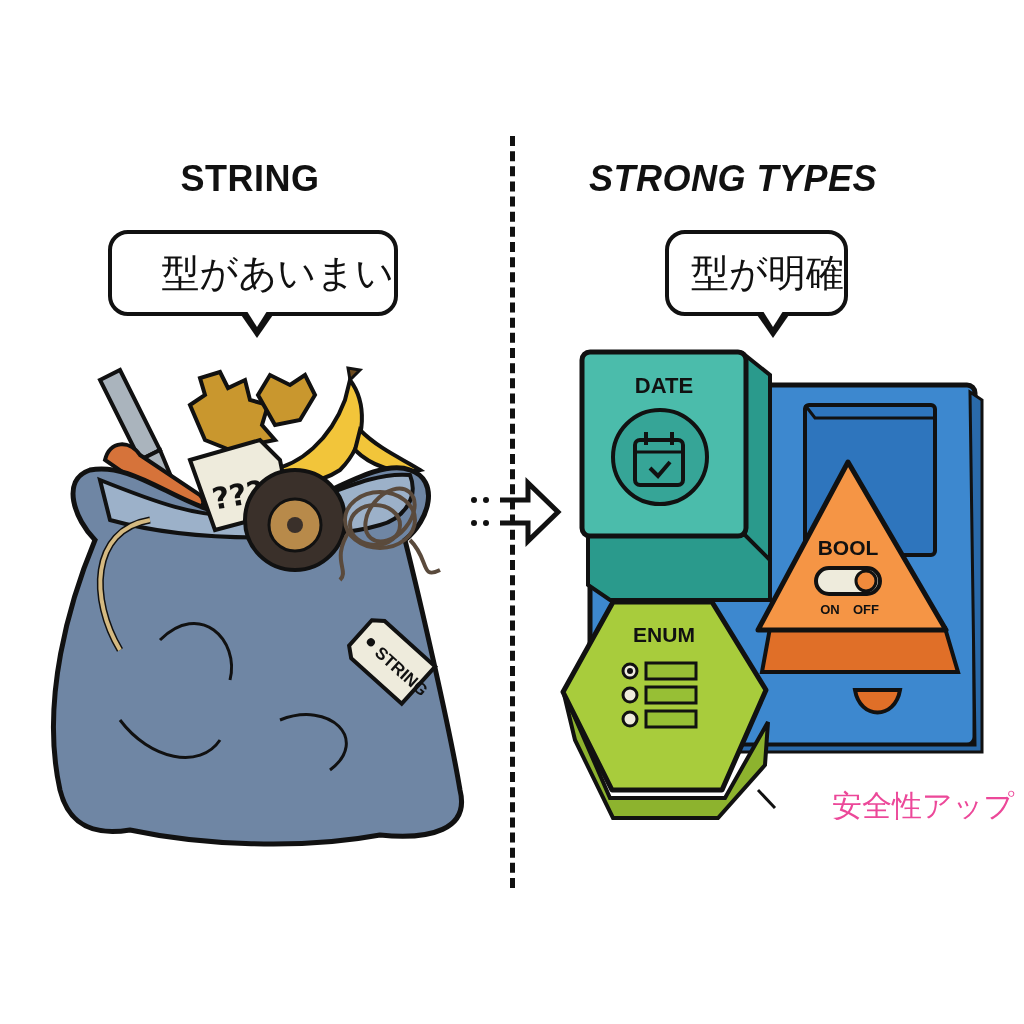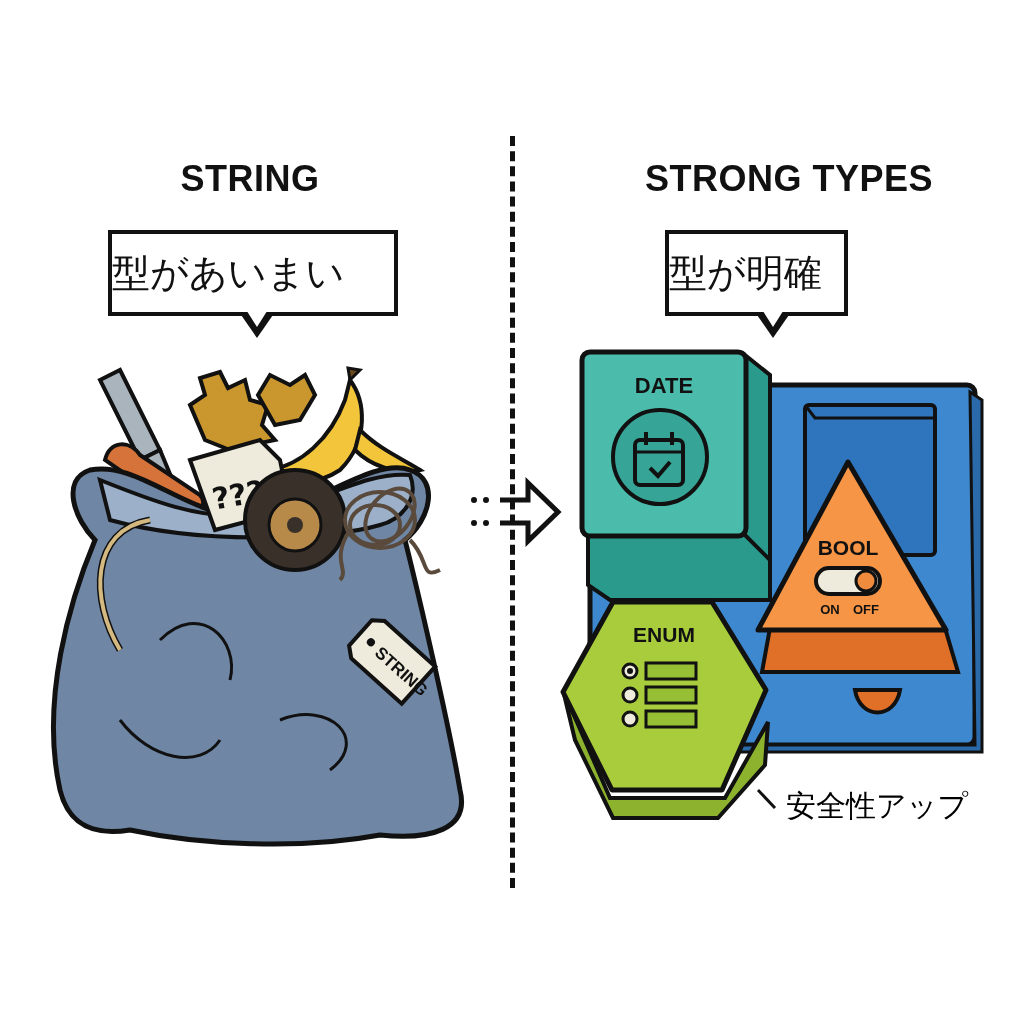--- a/index.html
+++ b/index.html
@@ -1,30 +1,30 @@
 <!DOCTYPE html>
 <html><head>
   <meta charset="utf-8">
   <style>
     html, body { margin: 0; padding: 0; background: #ffffff; }
     body { width: 1024px; height: 1024px; position: relative; overflow: hidden; font-family: "DejaVu Sans", "Liberation Sans", sans-serif; }
     .heading { position: absolute; top: 158px; font-family: "Liberation Sans", "DejaVu Sans", sans-serif; font-weight: 700; font-size: 36px; color: #111; letter-spacing: 0.5px; text-align: center; }
     #h-left { left: 100px; width: 300px; }
-    #h-right { left: 614px; width: 350px; }
-    .bubble { position: absolute; border: 4px solid #111; border-radius: 0; background: #fff; display: flex; align-items: center; justify-content: flex-start; font-size: 38px; color: #111; box-sizing: border-box; }
+    #h-right { left: 558px; width: 350px; font-style: italic; }
+    .bubble { position: absolute; border: 4px solid #111; border-radius: 20px; background: #fff; display: flex; align-items: center; justify-content: flex-end; font-size: 38px; color: #111; box-sizing: border-box; }
     .bubble .tail { position: absolute; bottom: -26px; width: 0; height: 0; border-left: 18px solid transparent; border-right: 18px solid transparent; border-top: 26px solid #111; }
     .bubble .tail::after { content: ""; position: absolute; left: -12px; top: -30px; border-left: 12px solid transparent; border-right: 12px solid transparent; border-top: 19px solid #fff; }
     #bubble-left { left: 108px; top: 230px; width: 290px; height: 86px; }
     #bubble-left .tail { left: 127px; }
     #bubble-right { left: 665px; top: 230px; width: 183px; height: 86px; }
     #bubble-right .tail { left: 86px; }
     .divider { position: absolute; left: 510px; top: 136px; height: 752px; border-left: 5px dashed #111; }
     svg.art { position: absolute; left: 0; top: 0; }
     .label-bold { font-family: "Liberation Sans", "DejaVu Sans", sans-serif; font-weight: 700; fill: #111; }
-    .caption { position: absolute; left: 786px; top: 786px; font-size: 30px; color: #000000; }
+    .caption { position: absolute; left: 832px; top: 786px; font-size: 30px; color: #ec4899; }
   </style>
 </head>
 <body>
 
 <div class="heading" id="h-left">STRING</div>
 <div class="heading" id="h-right">STRONG TYPES</div>
 
 <div class="bubble" id="bubble-left">
   <span>型があいまい</span>
   <span class="tail"></span>

